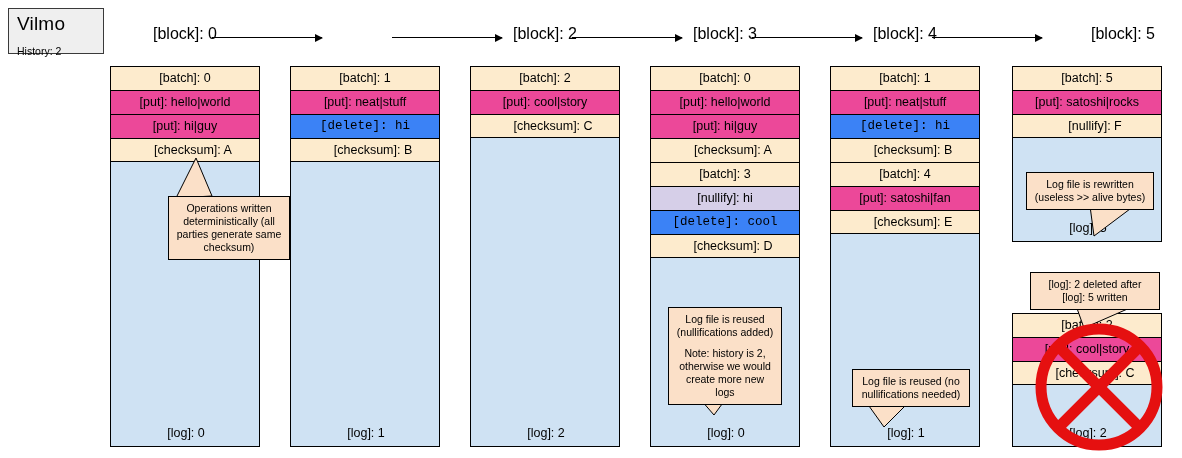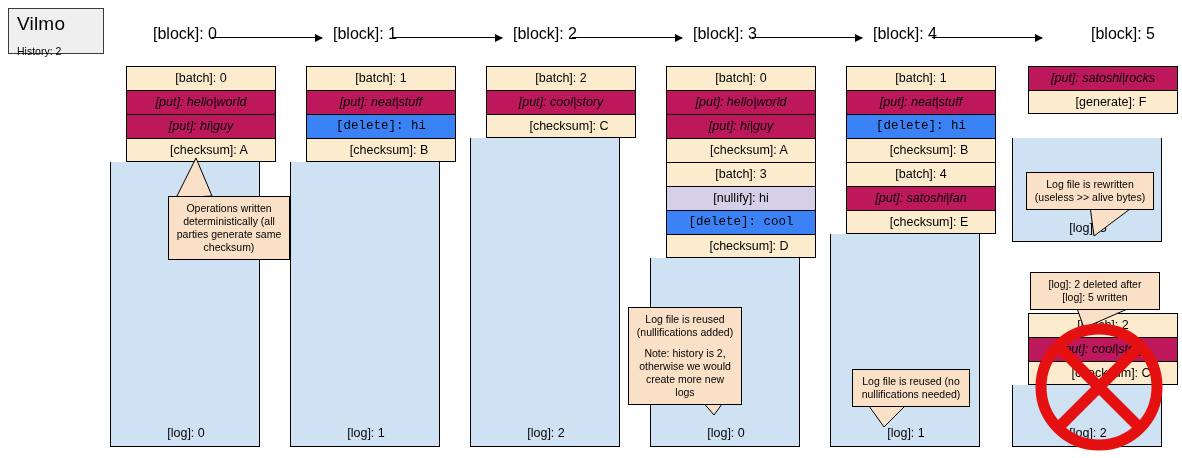--- a/index.html
+++ b/index.html
@@ -94,25 +94,24 @@
     box-sizing: border-box;
     width: 150px;
     height: 24px;
     border: 1px solid #000;
     border-bottom: none;
     font-size: 12.5px;
     line-height: 22px;
     text-align: center;
     white-space: nowrap;
     overflow: hidden;
-    margin-left: 16px;
   }
   .row:last-child { border-bottom: 1px solid #000; }
   .row.batch    { background: #fdebcd; }
-  .row.put      { background: #be185d; font-style: italic; }
+  .row.put      { background: #ec4899; }
   .row.delete   { background: #3b82f6; font-family: Liberation Mono, monospace; }
   .row.nullify  { background: #d6cfe8; }
   .row.checksum { background: #fdebcd; padding-left: 16px; }
 
   .logbody {
     box-sizing: border-box;
     width: 150px;
     background: #cfe2f3;
     border: 1px solid #000;
     border-top: none;
@@ -159,21 +158,20 @@
 <body>
 
 <div class="stage">
 
   <div class="title-box">
     <div class="title-main">Vilmo</div>
     <div class="title-sub">History: 2</div>
   </div>
 
   <div class="chain-label" style="left:110px;">[block]: 0</div>
-  <div class="chain-label" style="left:290px;">[block]: 1</div>
   <div class="chain-label" style="left:470px;">[block]: 2</div>
   <div class="chain-label" style="left:650px;">[block]: 3</div>
   <div class="chain-label" style="left:830px;">[block]: 4</div>
   <div class="chain-label" style="left:1048px;">[block]: 5</div>
 
   <div class="chain-arrow" style="left:212px; width:110px;">
     <div class="shaft"></div>
     <div class="head"></div>
   </div>
   <div class="chain-arrow" style="left:392px; width:110px;">
@@ -254,22 +252,23 @@
       <div class="row put">[put]: satoshi|fan</div>
       <div class="row checksum">[checksum]: E</div>
     </div>
     <div class="logbody" style="margin-top:168px; height:213px;">
       <div class="logtag">[log]: 1</div>
     </div>
   </div>
 
   <div class="col" style="left:1012px; top:66px;">
     <div class="rows">
+      <div class="row batch">[batch]: 5</div>
       <div class="row put">[put]: satoshi|rocks</div>
-      <div class="row checksum">[generate]: F</div>
+      <div class="row checksum">[nullify]: F</div>
     </div>
     <div class="logbody" style="margin-top:72px; height:104px;">
       <div class="logtag">[log]: 5</div>
     </div>
   </div>
 
   <div class="col" style="left:1012px; top:313px;">
     <div class="rows">
       <div class="row batch">[batch]: 2</div>
       <div class="row put">[put]: cool|story</div>
@@ -300,21 +299,21 @@
     <polygon points="62,0 72,28 136,0" fill="#fbe0c8" stroke="#000" stroke-width="1"></polygon>
   </svg>
 
   <div class="callout" style="left:128px; top:196px; width:122px;margin-left:40px;">
     <span>Operations written</span><br>
     <span>deterministically (all</span><br>
     <span>parties generate same</span><br>
     <span>checksum)</span>
   </div>
 
-  <div class="callout" style="left:628px; top:307px; width:114px;">
+  <div class="callout" style="left:668px; top:307px; width:114px;">
     <span>Log file is reused</span><br>
     <span>(nullifications added)</span>
     <span class="blank"></span>
     <span>Note: history is 2,</span><br>
     <span>otherwise we would</span><br>
     <span>create more new logs</span>
   </div>
 
   <div class="callout" style="left:1026px; top:172px; width:128px;">
     <span>Log file is rewritten</span><br>

